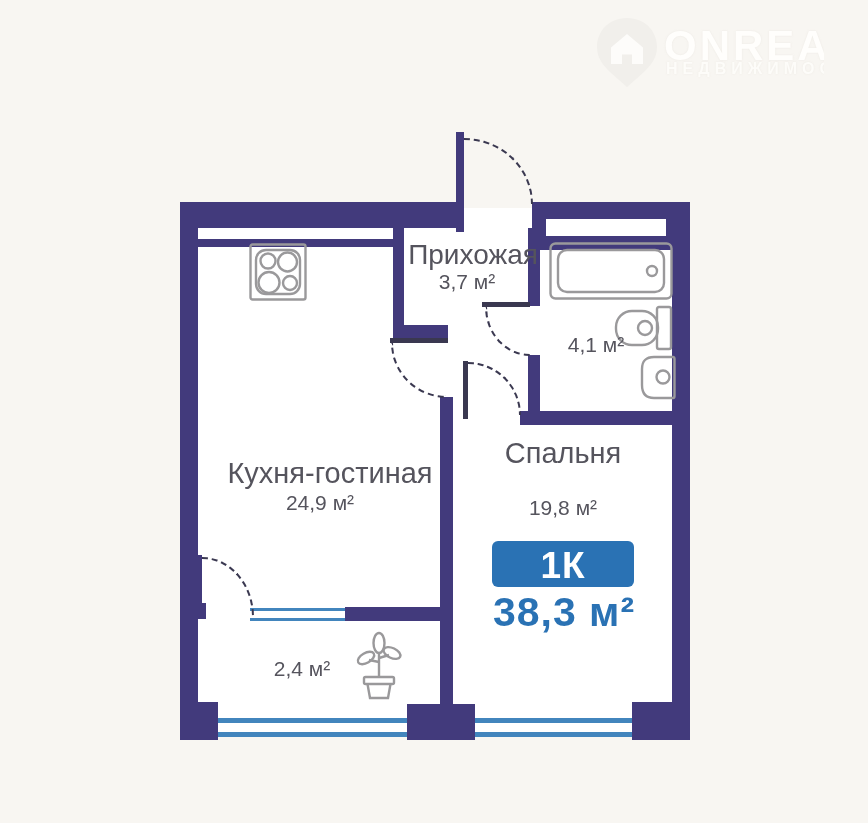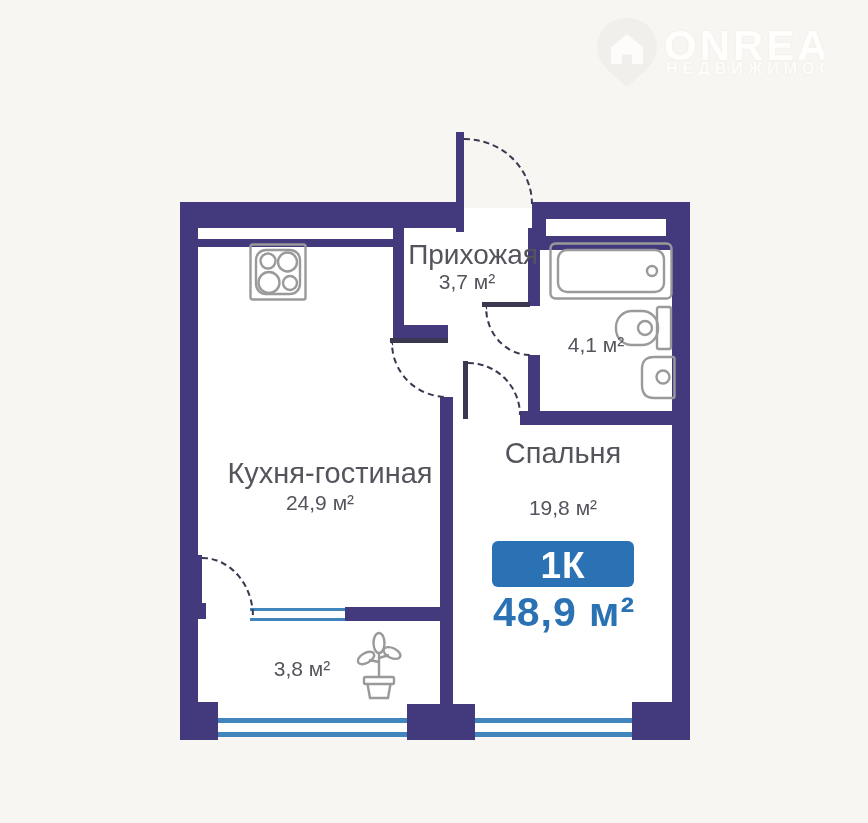--- a/index.html
+++ b/index.html
@@ -119,20 +119,20 @@
       </g>
     </svg>
 
     <div class="lbl room-name" style="left:392px;top:240px;width:162px;font-size:28px">Прихожая</div>
     <div class="lbl room-area" style="left:392px;top:271px;width:150px">3,7 м²</div>
     <div class="lbl room-area" style="left:548px;top:334px;width:96px">4,1 м²</div>
     <div class="lbl room-name" style="left:185px;top:458px;width:290px">Кухня-гостиная</div>
     <div class="lbl room-area" style="left:175px;top:492px;width:290px">24,9 м²</div>
     <div class="lbl room-name" style="left:470px;top:438px;width:186px">Спальня</div>
     <div class="lbl room-area" style="left:470px;top:497px;width:186px">19,8 м²</div>
-    <div class="lbl room-area" style="left:252px;top:658px;width:100px">3,8 м²</div>
+    <div class="lbl room-area" style="left:252px;top:658px;width:100px">2,4 м²</div>
 
     <div class="badge">
       <span>1К</span>
     </div>
-    <div class="total">48,9 м²</div>
+    <div class="total">38,3 м²</div>
   </div>
 </div>
 
 </body></html>

